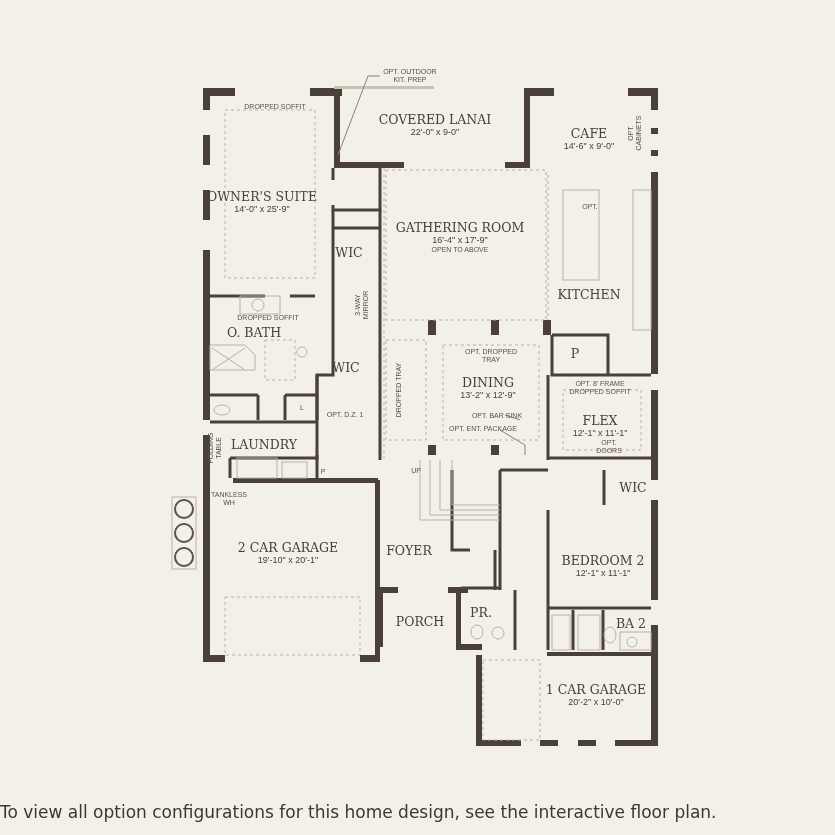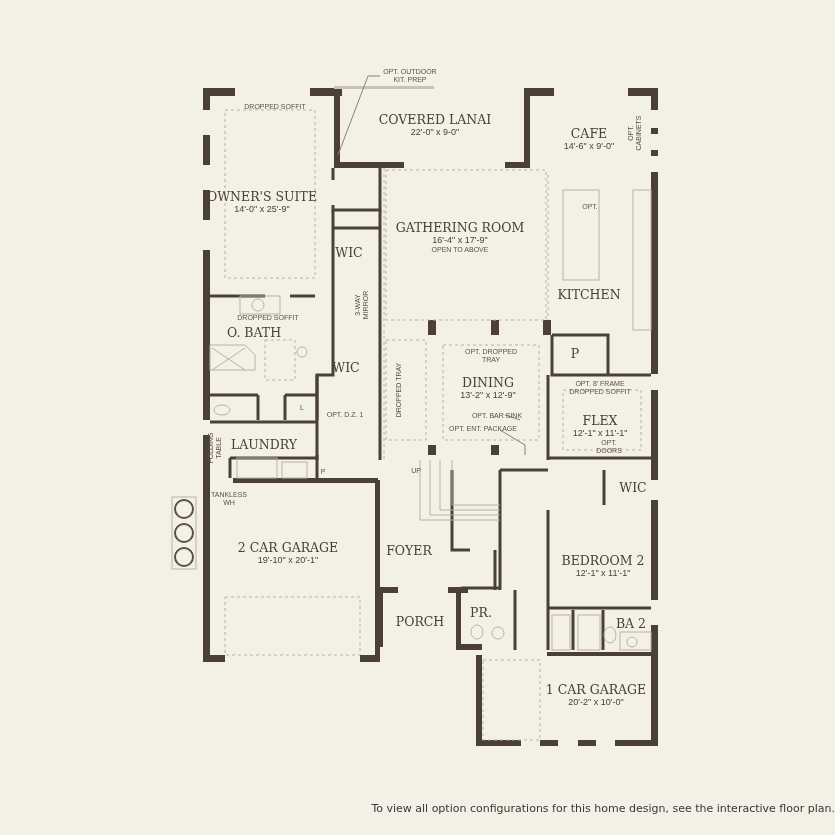--- a/index.html
+++ b/index.html
@@ -12,22 +12,22 @@
   #plan { position: absolute; left: 0; top: 0; width: 835px; height: 835px; }
   .wall { fill: #4a4038; }
   .thin { stroke: #4a4038; stroke-width: 3; fill: none; }
   .dash { stroke: #b9b2a6; stroke-width: 1; stroke-dasharray: 3 3; fill: none; }
   .fix { stroke: #b9b2a6; stroke-width: 1; fill: none; }
   .door { stroke: #8a8178; stroke-width: 1; fill: none; }
   .room-name { font-family: "DejaVu Serif", "Liberation Serif", serif; fill: #4a4038; text-anchor: middle; font-size: 12.5px; }
   .dim { font-family: "Liberation Sans", sans-serif; fill: #4a4038; text-anchor: middle; font-size: 9px; }
   .note { font-family: "Liberation Sans", sans-serif; fill: #5a5048; text-anchor: middle; font-size: 7px; }
   .footer {
-    position: absolute; left: 0; width: 835px; top: 802px; text-align: right;
-    font-family: "DejaVu Sans", sans-serif; font-size: 11px; color: #3e3630;
+    position: absolute; left: 0; width: 835px; top: 802px; text-align: left;
+    font-family: "DejaVu Sans", sans-serif; font-size: 17px; color: #3e3630;
   }
 </style>
 </head>
 <body>
 
 <svg id="plan" viewBox="0 0 835 835" xmlns="http://www.w3.org/2000/svg">
 
   <g>
 
     <rect class="wall" x="203" y="88" width="32" height="8"></rect>

